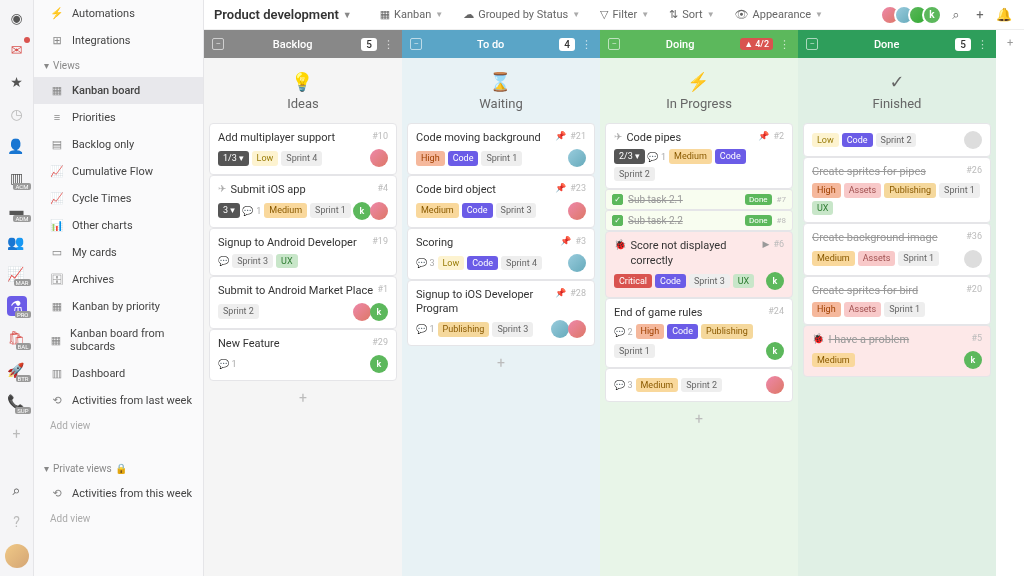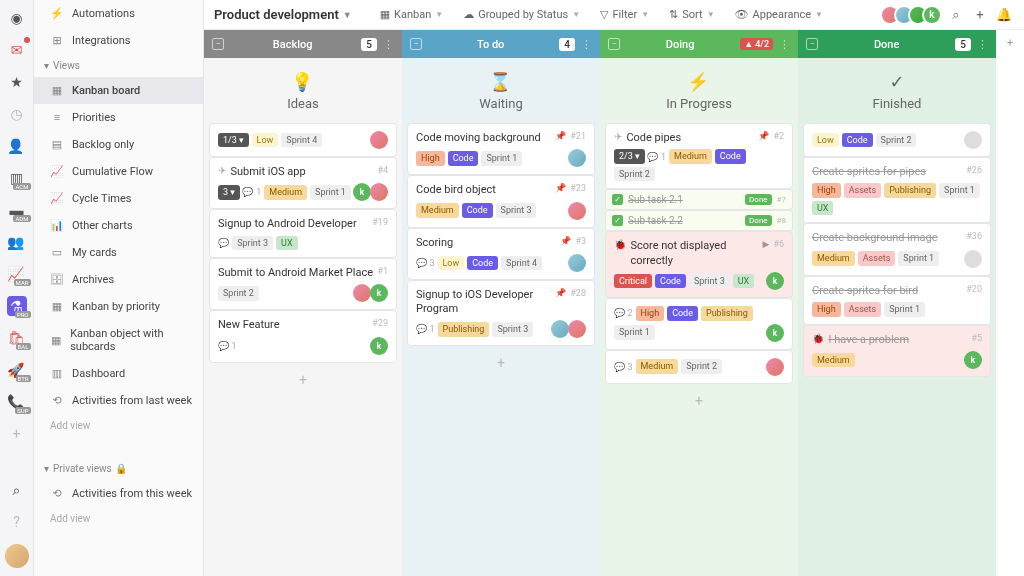--- a/index.html
+++ b/index.html
@@ -154,21 +154,21 @@
         <div class="sb-item">
           <span class="ic">🗄</span>
           <span>Archives</span>
         </div>
         <div class="sb-item">
           <span class="ic">▦</span>
           <span>Kanban by priority</span>
         </div>
         <div class="sb-item">
           <span class="ic">▦</span>
-          <span>Kanban object with subcards</span>
+          <span>Kanban board from subcards</span>
         </div>
         <div class="sb-item">
           <span class="ic">▥</span>
           <span>Dashboard</span>
         </div>
         <div class="sb-item">
           <span class="ic">⟲</span>
           <span>Activities from last week</span>
         </div>
       </div>
@@ -239,20 +239,24 @@
             <span class="cnt">5</span>
             <span class="dots">⋮</span>
           </div>
         <div class="col-body">
           <div class="col-sub">
               <span class="ic">💡</span>
               <span class="lbl">Ideas</span>
             </div>
           <div id="cards-backlog">
               <div class="card">
+                <div class="card-t">
+                  <span class="tt">Add multiplayer support</span>
+                  <span class="num">#10</span>
+                </div>
                 <div class="card-b">
                   <span class="tag t-prog">1/3 ▾</span>
                   <span class="tag t-low">Low</span>
                   <span class="tag t-sprint">Sprint 4</span>
                   <span class="sp"></span>
                   <span class="mav av1"></span>
                 </div>
               </div>
               <div class="card">
                 <div class="card-t">
@@ -435,20 +439,24 @@
                 <div class="card-b">
                   <span class="tag t-crit">Critical</span>
                   <span class="tag t-code">Code</span>
                   <span class="tag t-sprint">Sprint 3</span>
                   <span class="tag t-ux">UX</span>
                   <span class="sp"></span>
                   <span class="mav avk" style="display:flex;align-items:center;justify-content:center;font-size:9px;color:#fff;font-weight:600">k</span>
                 </div>
               </div>
               <div class="card">
+                <div class="card-t">
+                  <span class="tt">End of game rules</span>
+                  <span class="num">#24</span>
+                </div>
                 <div class="card-b">
                   <span class="cm">💬 2</span>
                   <span class="tag t-high">High</span>
                   <span class="tag t-code">Code</span>
                   <span class="tag t-pub">Publishing</span>
                   <span class="tag t-sprint">Sprint 1</span>
                   <span class="sp"></span>
                   <span class="mav avk" style="display:flex;align-items:center;justify-content:center;font-size:9px;color:#fff;font-weight:600">k</span>
                 </div>
               </div>

